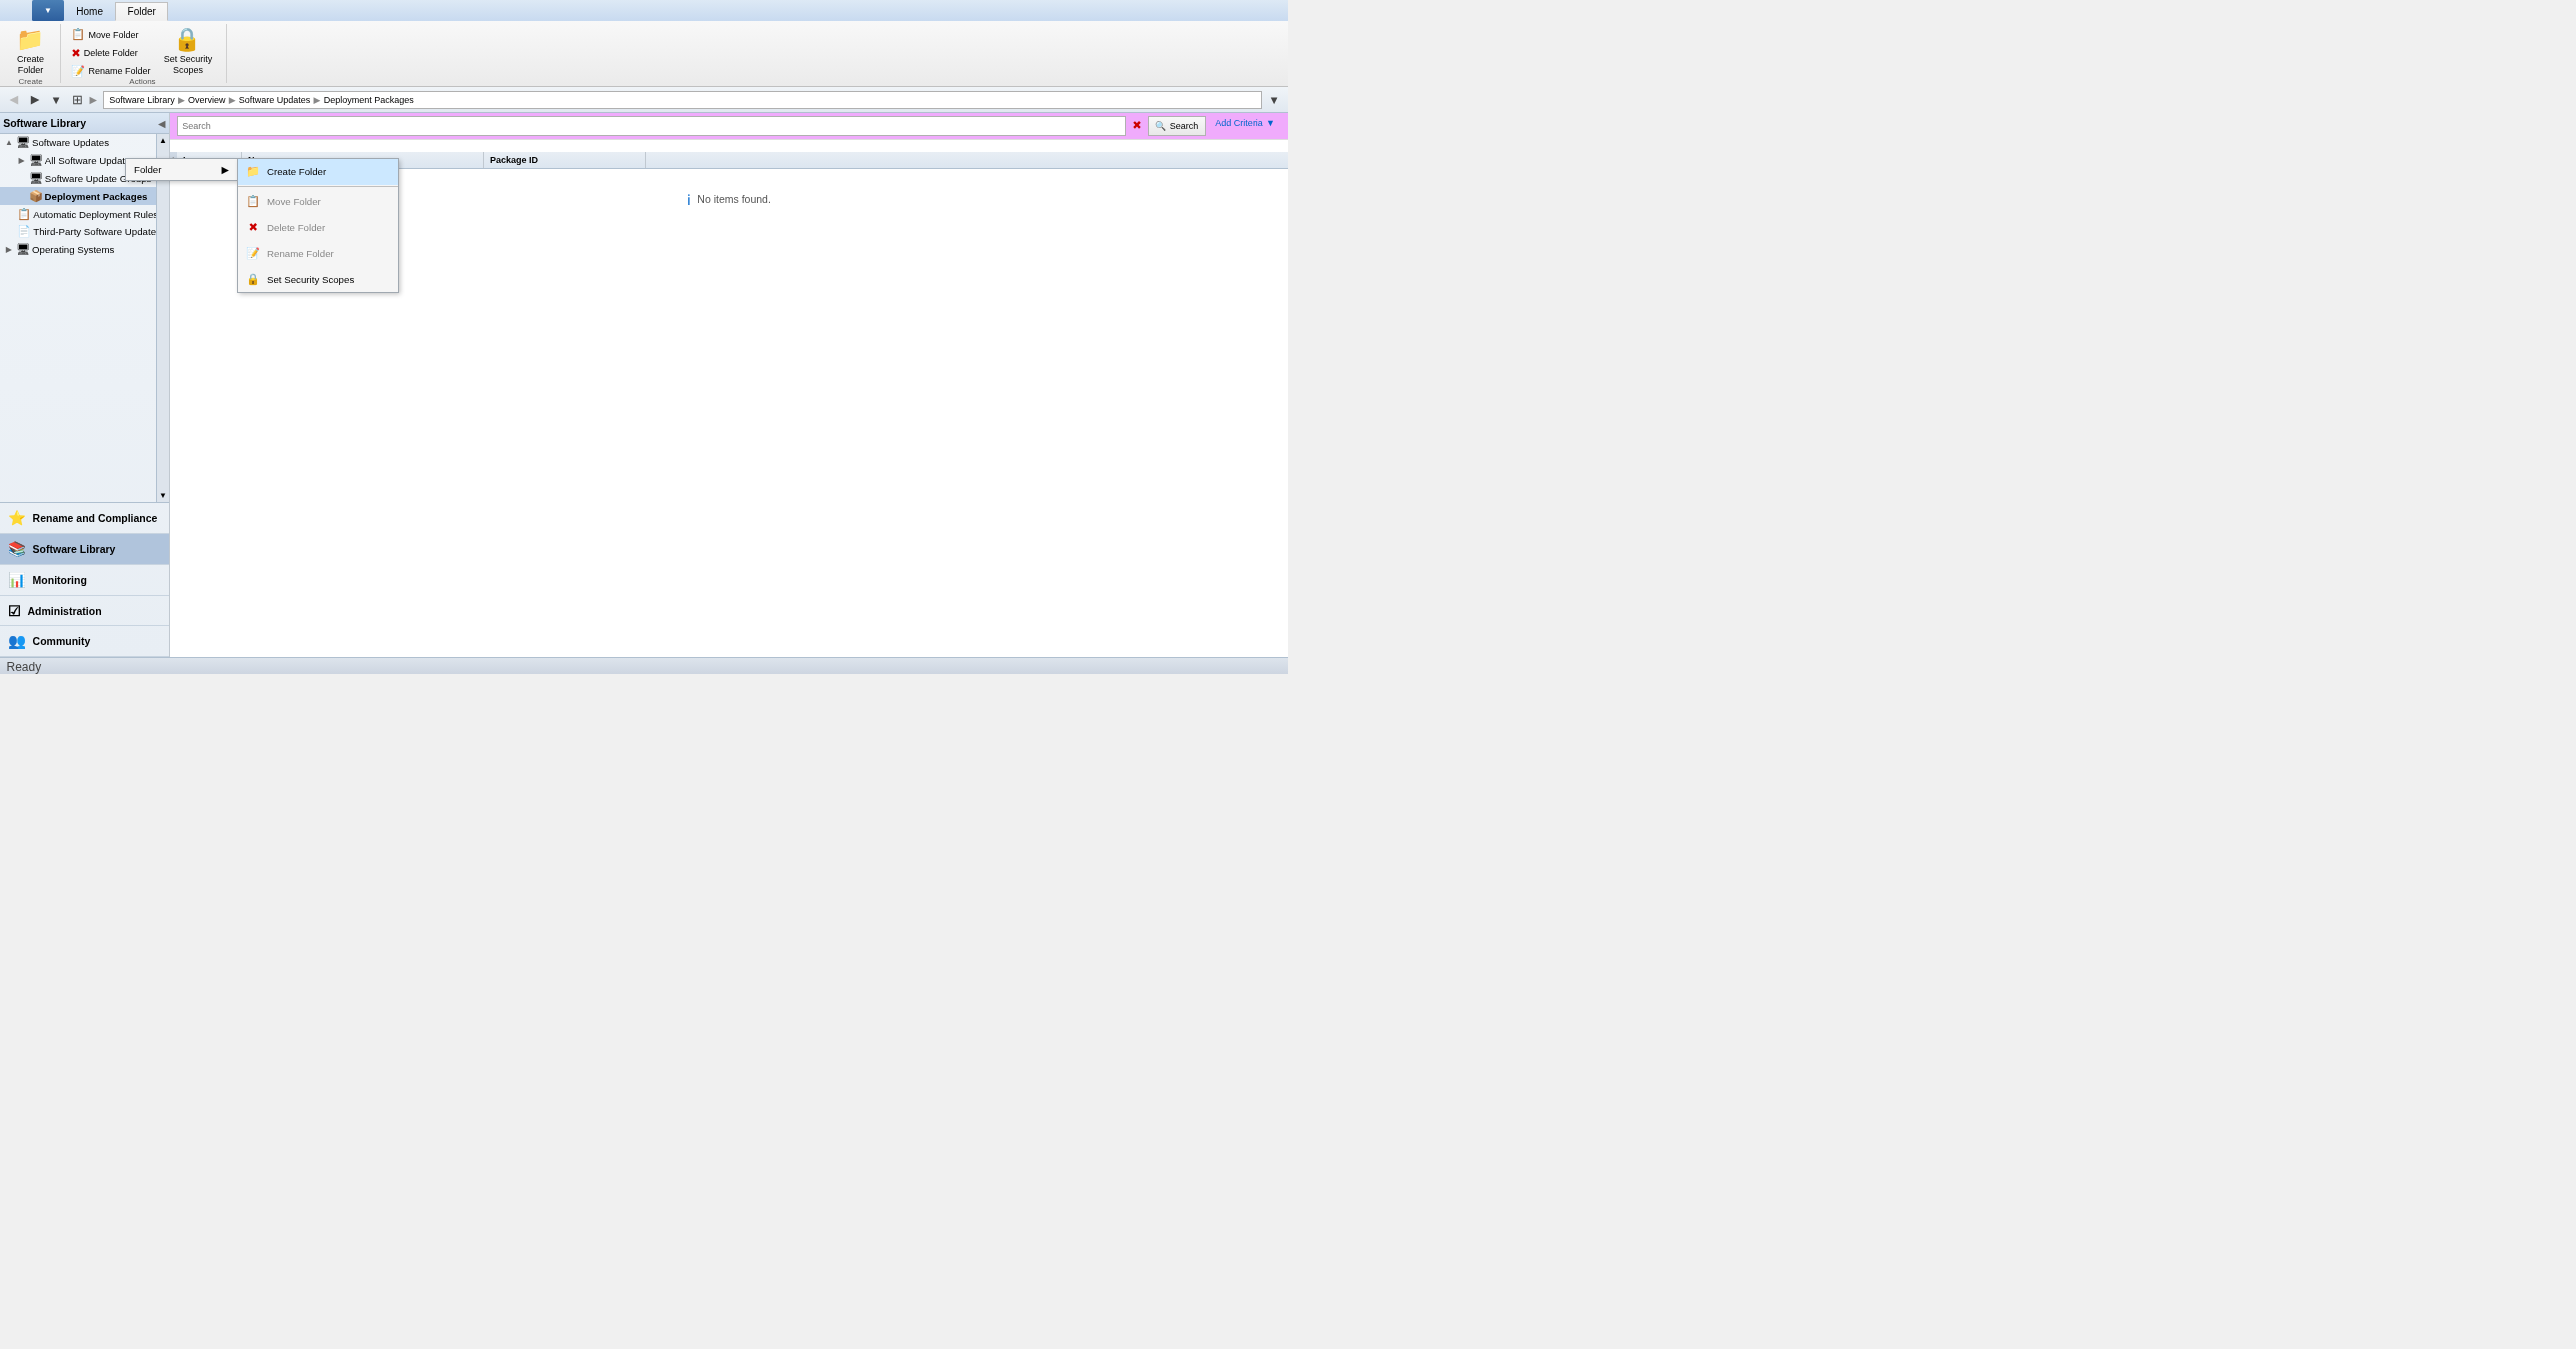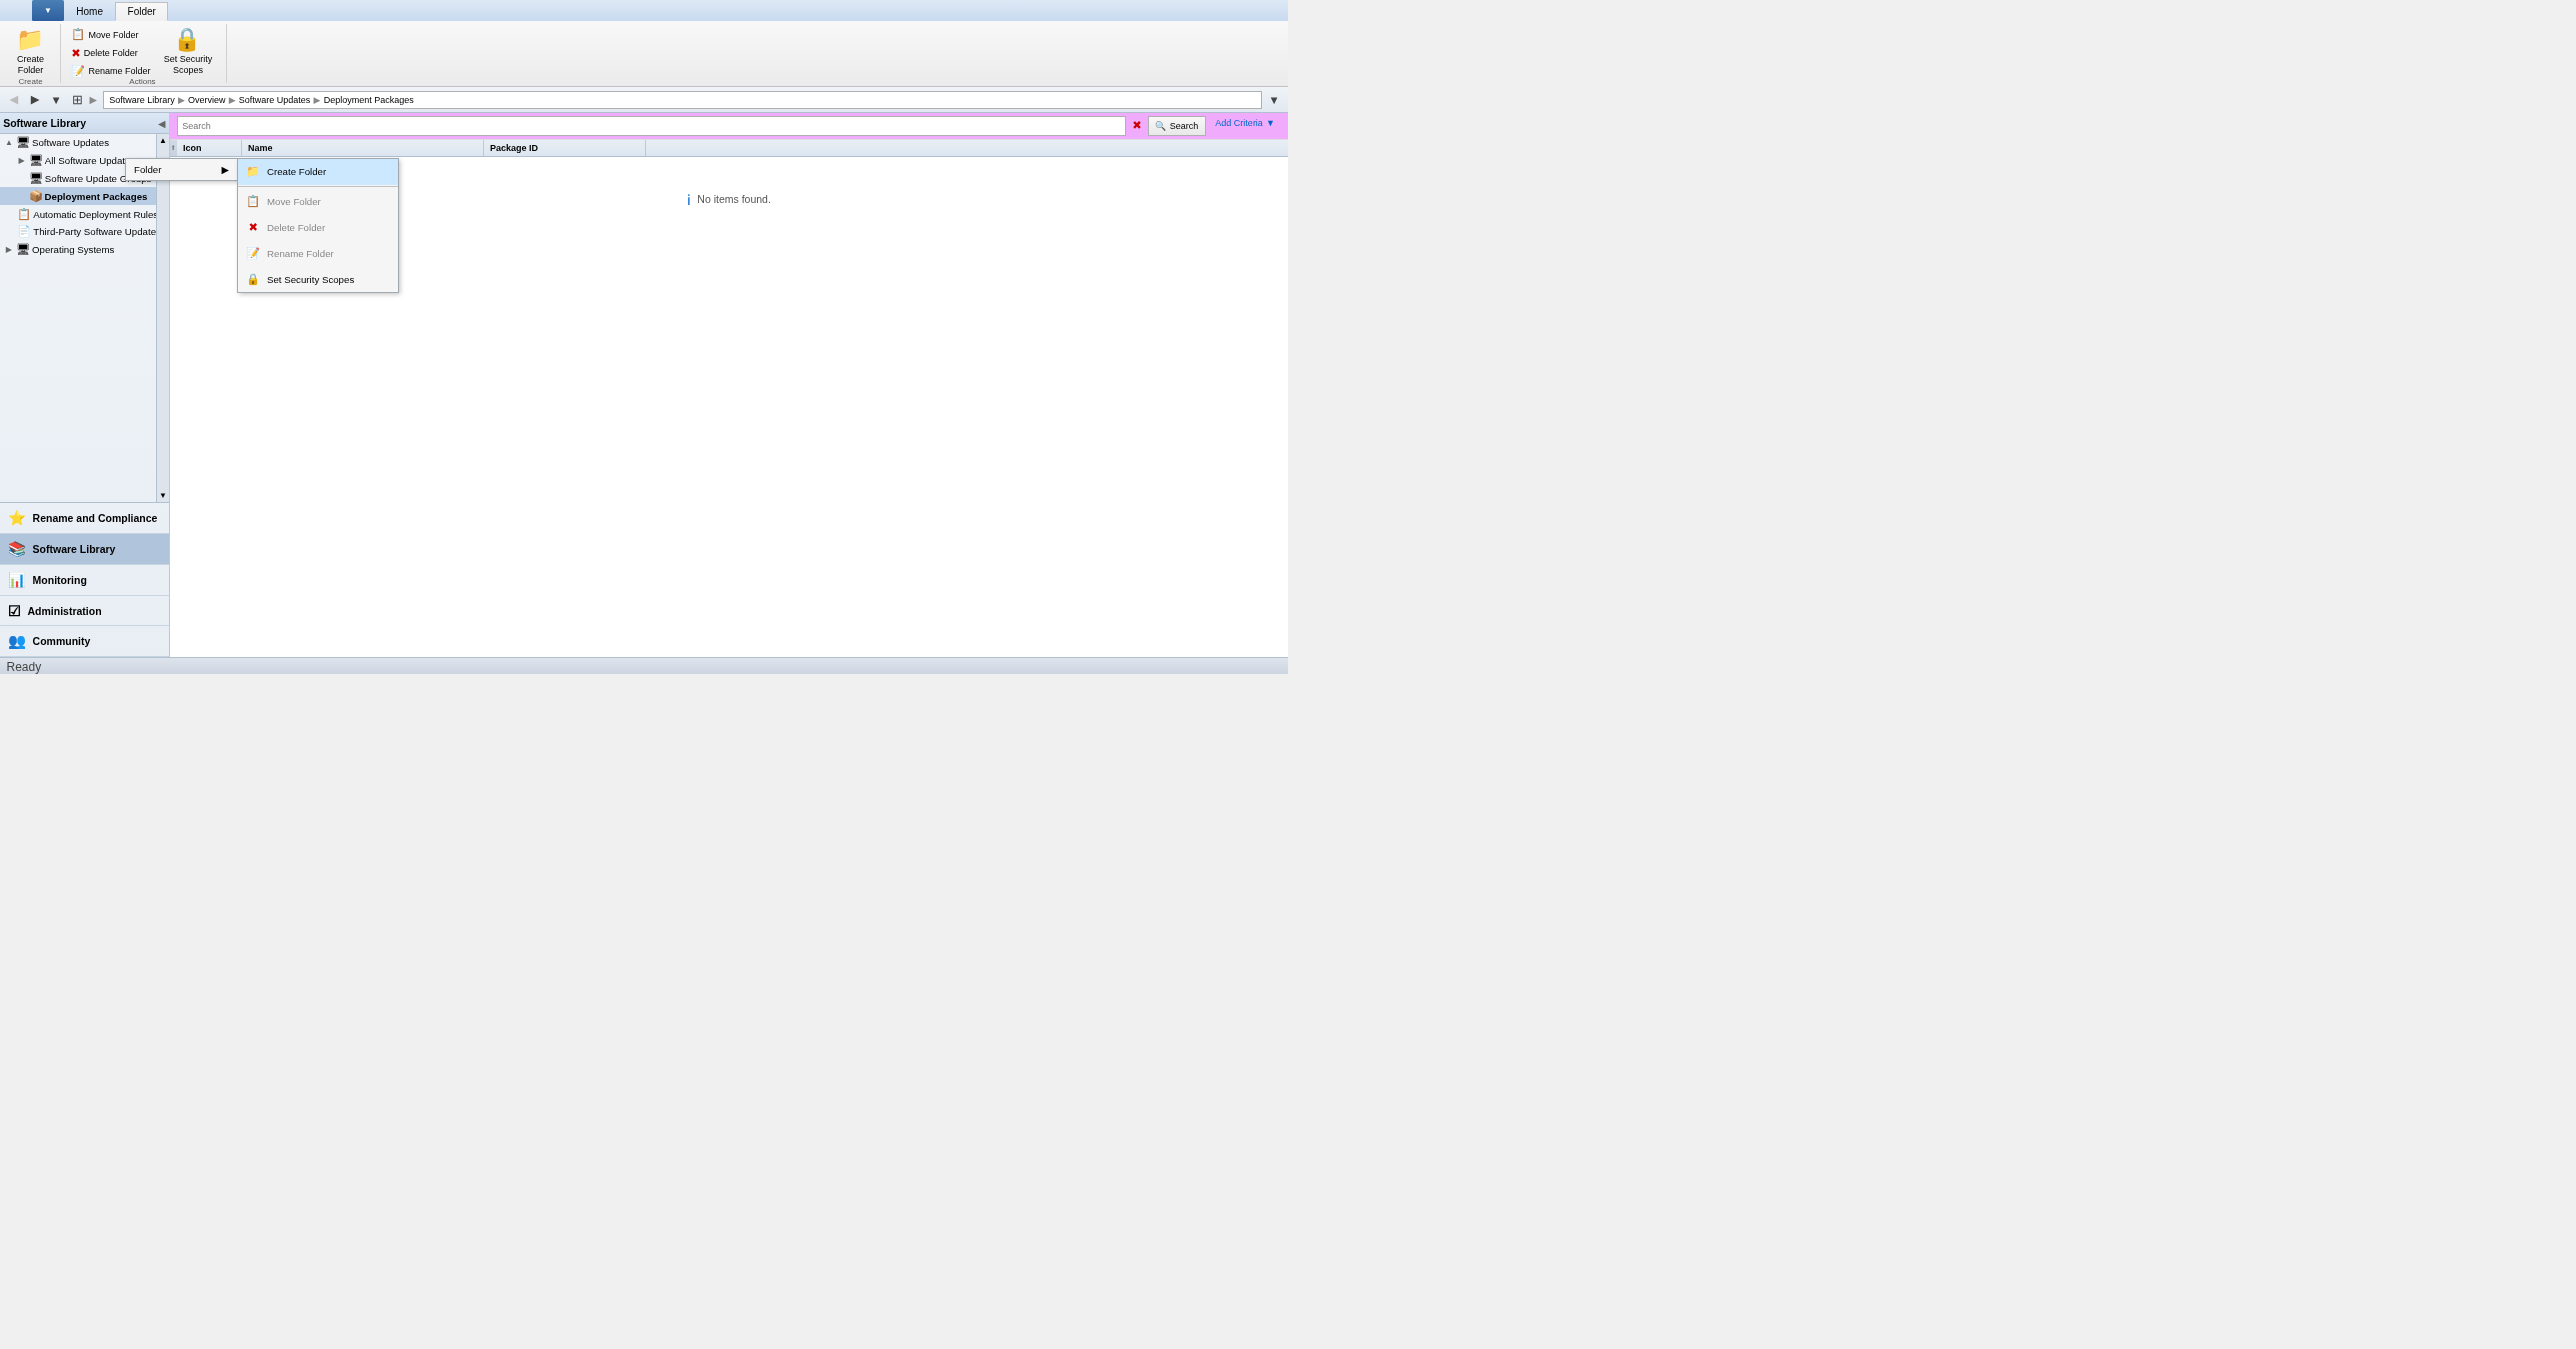--- a/index.html
+++ b/index.html
@@ -309,21 +309,21 @@
     .content-table {
       flex: 1;
       overflow: auto;
     }
 
     .table-header {
       display: flex;
       background: linear-gradient(to bottom, #e8eef4, #dce6f0);
       border-bottom: 1.6px solid #b0c0d0;
       position: sticky;
-      top: 0;
+      top: 12px;
       justify-content: flex-end;
     }
 
     .table-header-cell {
       padding: 3.2px 6.5px;
       font-size: 9px;
       font-weight: bold;
       border-right: 0.8px solid #c0c8d0;
       cursor: pointer;
       display: flex;

